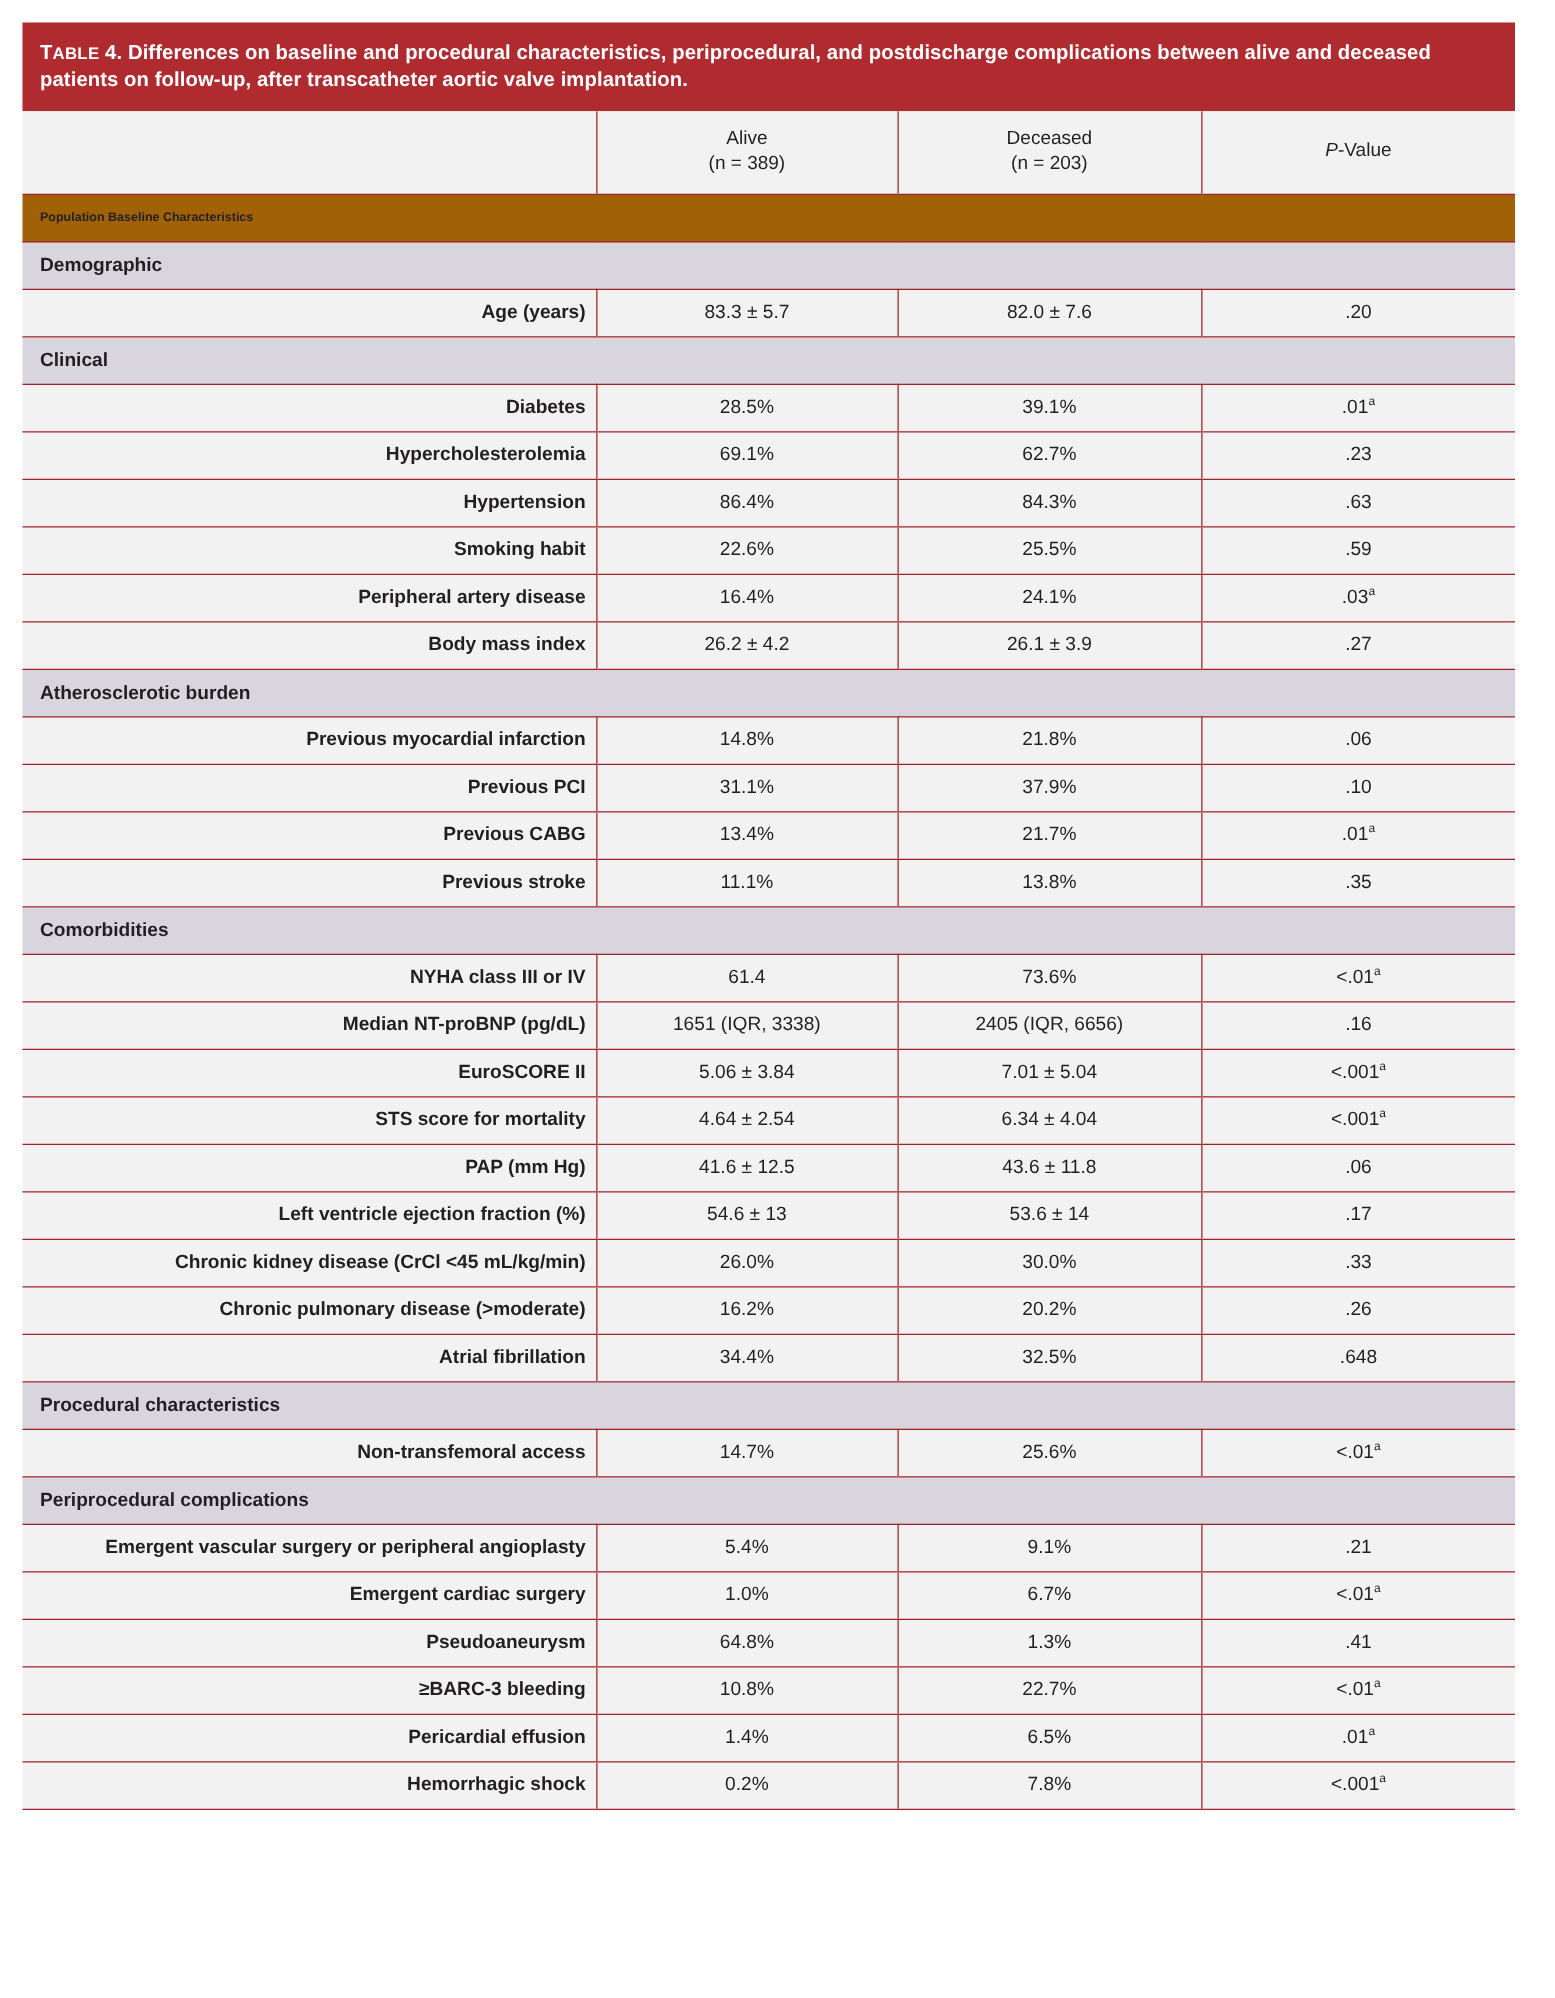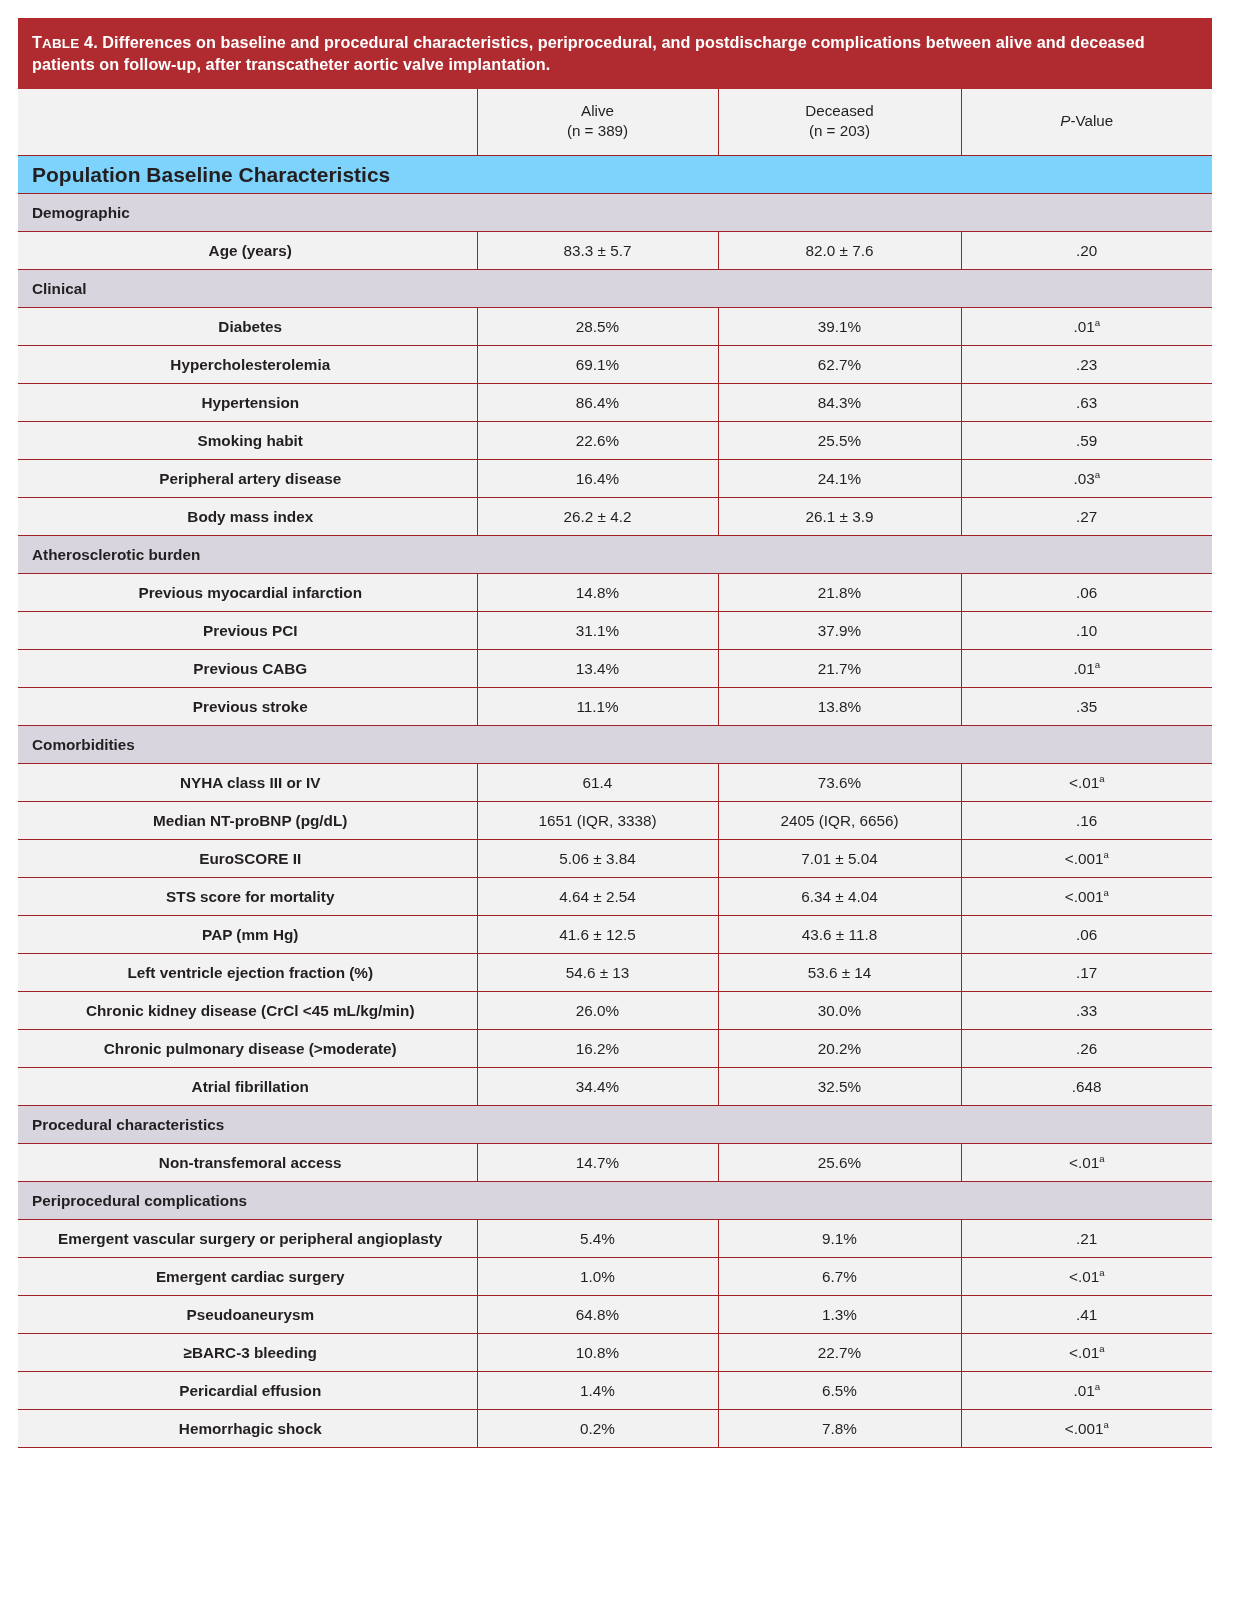--- a/index.html
+++ b/index.html
@@ -71,44 +71,44 @@
     line-height: 1.32;
     color: #231f20;
     padding: 4px 6px 6px;
   }
   tr.colhead td.blank { border-bottom: 1.6px solid #a02126; }
   tr.colhead .ital { font-style: italic; }
 
   
   tr.grouphead td {
     height: 37px;
-    font-size: 21px;
+    font-size: 10px;
     font-weight: 700;
     padding: 0 0 0 14px;
-    background: #7dd3fc;
+    background: #a16207;
   }
   
   tr.sectionhead td {
     height: 37px;
     font-size: 15.3px;
     font-weight: 700;
     padding: 0 0 0 14px;
     background: #d8d5df;
   }
 
   
   tr.datarow td {
     height: 37px;
     font-size: 15.3px;
     line-height: 1.2;
   }
   tr.datarow td.lbl {
     font-weight: 700;
     padding: 0 8px 0 14px;
-    text-align: center;
+    text-align: right;
   }
   tr.datarow td.val {
     text-align: center;
     font-weight: 400;
     padding: 0 6px;
   }
   sup.note {
     font-size: 9.6px;
     vertical-align: super;
     line-height: 0;

